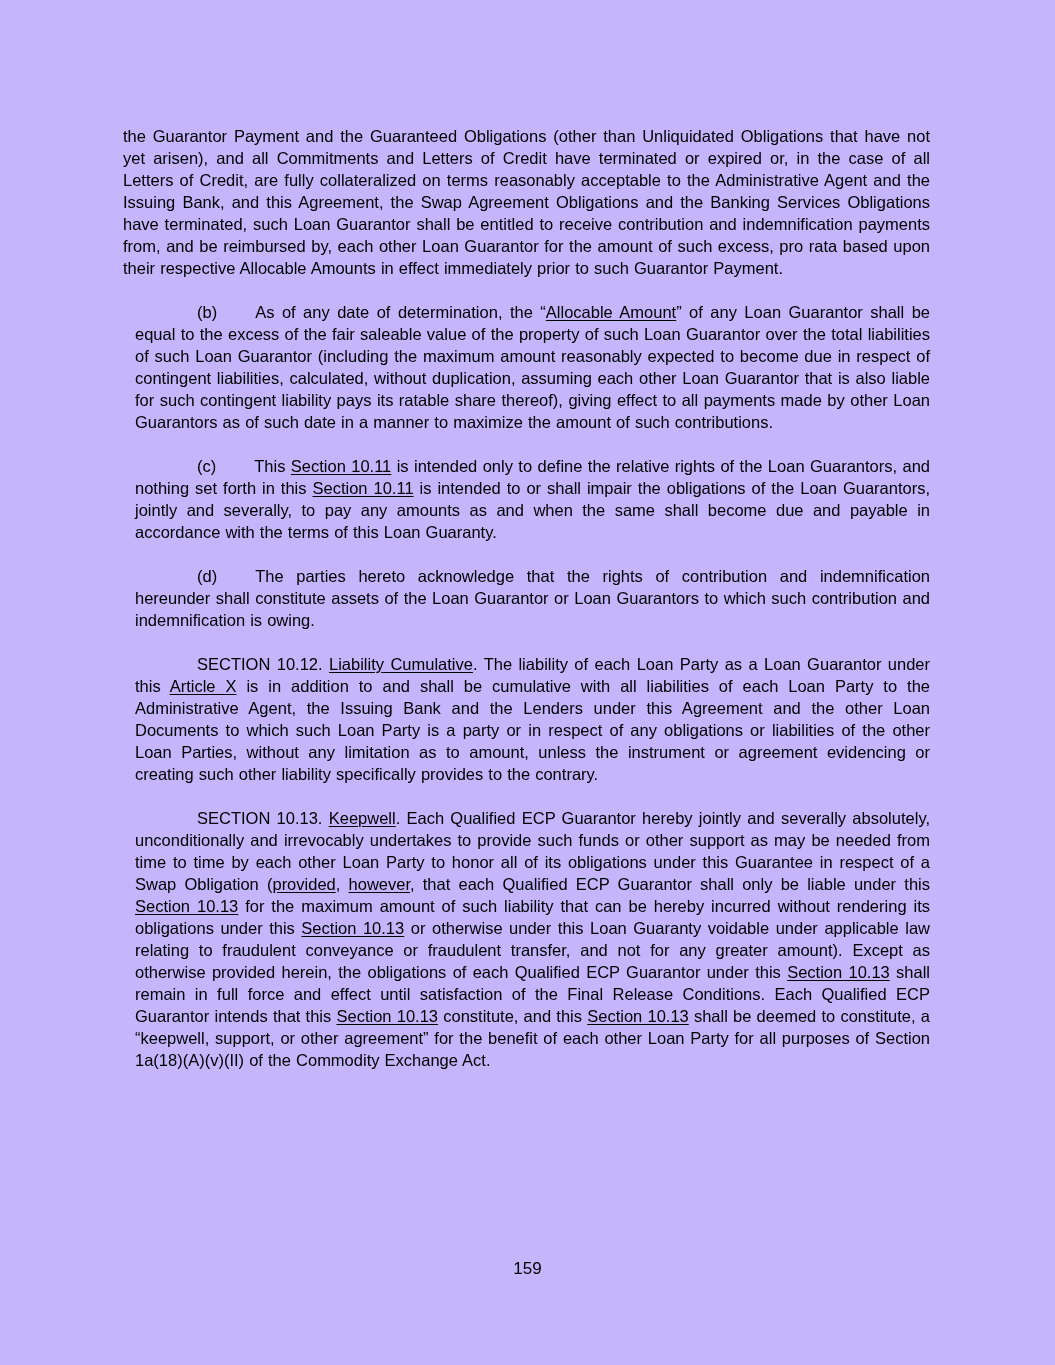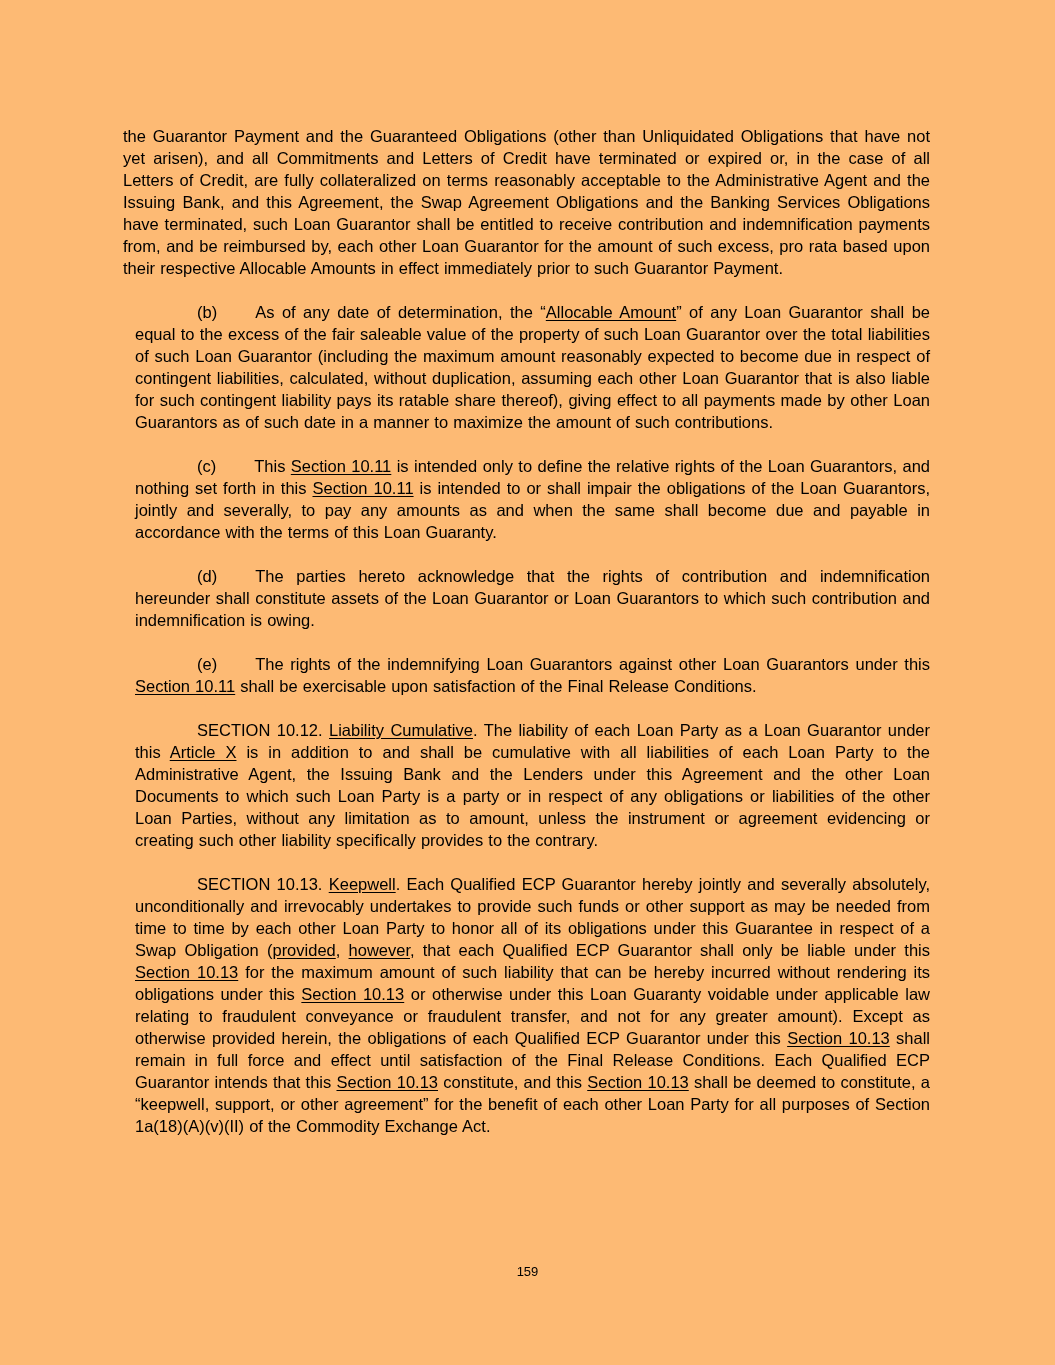--- a/index.html
+++ b/index.html
@@ -9,49 +9,48 @@
     height: 1365px;
     position: relative;
     font-family: "Liberation Sans", sans-serif;
     color: #000000;
     overflow: hidden;
   }
   .page {
     position: absolute;
     inset: 0;
     padding: 125px 125px 0 123px;
-    background: #fdba74;
+    background: #c4b5fd;
   }
   .content { width: 100%; }
   .para {
     font-size: 16.5px;
     line-height: 22px;
     text-align: justify;
     word-spacing: 0.5px;
   }
   .para + .para { margin-top: 22px; }
   .para.indent { text-indent: 62px; margin-left: 12px; }
   .tab { display: inline-block; width: 38px; }
   .underline { text-decoration: underline; text-underline-offset: 2px; }
   .page-number {
     position: absolute;
     bottom: 86px;
     left: 0;
     width: 100%;
     text-align: center;
-    font-size: 13px;
+    font-size: 17px;
   }
 </style>
 </head>
 <body>
 
 <div class="page">
   <div class="content">
       <p class="para"><span>the Guarantor Payment and the Guaranteed Obligations (other than Unliquidated Obligations that have not yet arisen), and all Commitments and Letters of Credit have terminated or expired or, in the case of all Letters of Credit, are fully collateralized on terms reasonably acceptable to the Administrative Agent and the Issuing Bank, and this Agreement, the Swap Agreement Obligations and the Banking Services Obligations have terminated, such Loan Guarantor shall be entitled to receive contribution and indemnification payments from, and be reimbursed by, each other Loan Guarantor for the amount of such excess, pro rata based upon their respective Allocable Amounts in effect immediately prior to such Guarantor Payment.</span></p>
       <p class="para indent"><span>(b)</span><span class="tab"></span><span>As of any date of determination, the “</span><span class="underline">Allocable Amount</span><span>” of any Loan Guarantor shall be equal to the excess of the fair saleable value of the property of such Loan Guarantor over the total liabilities of such Loan Guarantor (including the maximum amount reasonably expected to become due in respect of contingent liabilities, calculated, without duplication, assuming each other Loan Guarantor that is also liable for such contingent liability pays its ratable share thereof), giving effect to all payments made by other Loan Guarantors as of such date in a manner to maximize the amount of such contributions.</span></p>
       <p class="para indent"><span>(c)</span><span class="tab"></span><span>This </span><span class="underline">Section 10.11</span><span> is intended only to define the relative rights of the Loan Guarantors, and nothing set forth in this </span><span class="underline">Section 10.11</span><span> is intended to or shall impair the obligations of the Loan Guarantors, jointly and severally, to pay any amounts as and when the same shall become due and payable in accordance with the terms of this Loan Guaranty.</span></p>
       <p class="para indent"><span>(d)</span><span class="tab"></span><span>The parties hereto acknowledge that the rights of contribution and indemnification hereunder shall constitute assets of the Loan Guarantor or Loan Guarantors to which such contribution and indemnification is owing.</span></p>
-      <p class="para indent"><span>(e)</span><span class="tab"></span><span>The rights of the indemnifying Loan Guarantors against other Loan Guarantors under this </span><span class="underline">Section 10.11</span><span> shall be exercisable upon satisfaction of the Final Release Conditions.</span></p>
       <p class="para indent"><span>SECTION 10.12. </span><span class="underline">Liability Cumulative</span><span>. The liability of each Loan Party as a Loan Guarantor under this </span><span class="underline">Article X</span><span> is in addition to and shall be cumulative with all liabilities of each Loan Party to the Administrative Agent, the Issuing Bank and the Lenders under this Agreement and the other Loan Documents to which such Loan Party is a party or in respect of any obligations or liabilities of the other Loan Parties, without any limitation as to amount, unless the instrument or agreement evidencing or creating such other liability specifically provides to the contrary.</span></p>
       <p class="para indent"><span>SECTION 10.13. </span><span class="underline">Keepwell</span><span>. Each Qualified ECP Guarantor hereby jointly and severally absolutely, unconditionally and irrevocably undertakes to provide such funds or other support as may be needed from time to time by each other Loan Party to honor all of its obligations under this Guarantee in respect of a Swap Obligation (</span><span class="underline">provided</span><span>, </span><span class="underline">however</span><span>, that each Qualified ECP Guarantor shall only be liable under this </span><span class="underline">Section 10.13</span><span> for the maximum amount of such liability that can be hereby incurred without rendering its obligations under this </span><span class="underline">Section 10.13</span><span> or otherwise under this Loan Guaranty voidable under applicable law relating to fraudulent conveyance or fraudulent transfer, and not for any greater amount). Except as otherwise provided herein, the obligations of each Qualified ECP Guarantor under this </span><span class="underline">Section 10.13</span><span> shall remain in full force and effect until satisfaction of the Final Release Conditions. Each Qualified ECP Guarantor intends that this </span><span class="underline">Section 10.13</span><span> constitute, and this </span><span class="underline">Section 10.13</span><span> shall be deemed to constitute, a “keepwell, support, or other agreement” for the benefit of each other Loan Party for all purposes of Section 1a(18)(A)(v)(II) of the Commodity Exchange Act.</span></p>
     </div>
   <div class="page-number">159</div>
 </div>
 
 </body></html>

